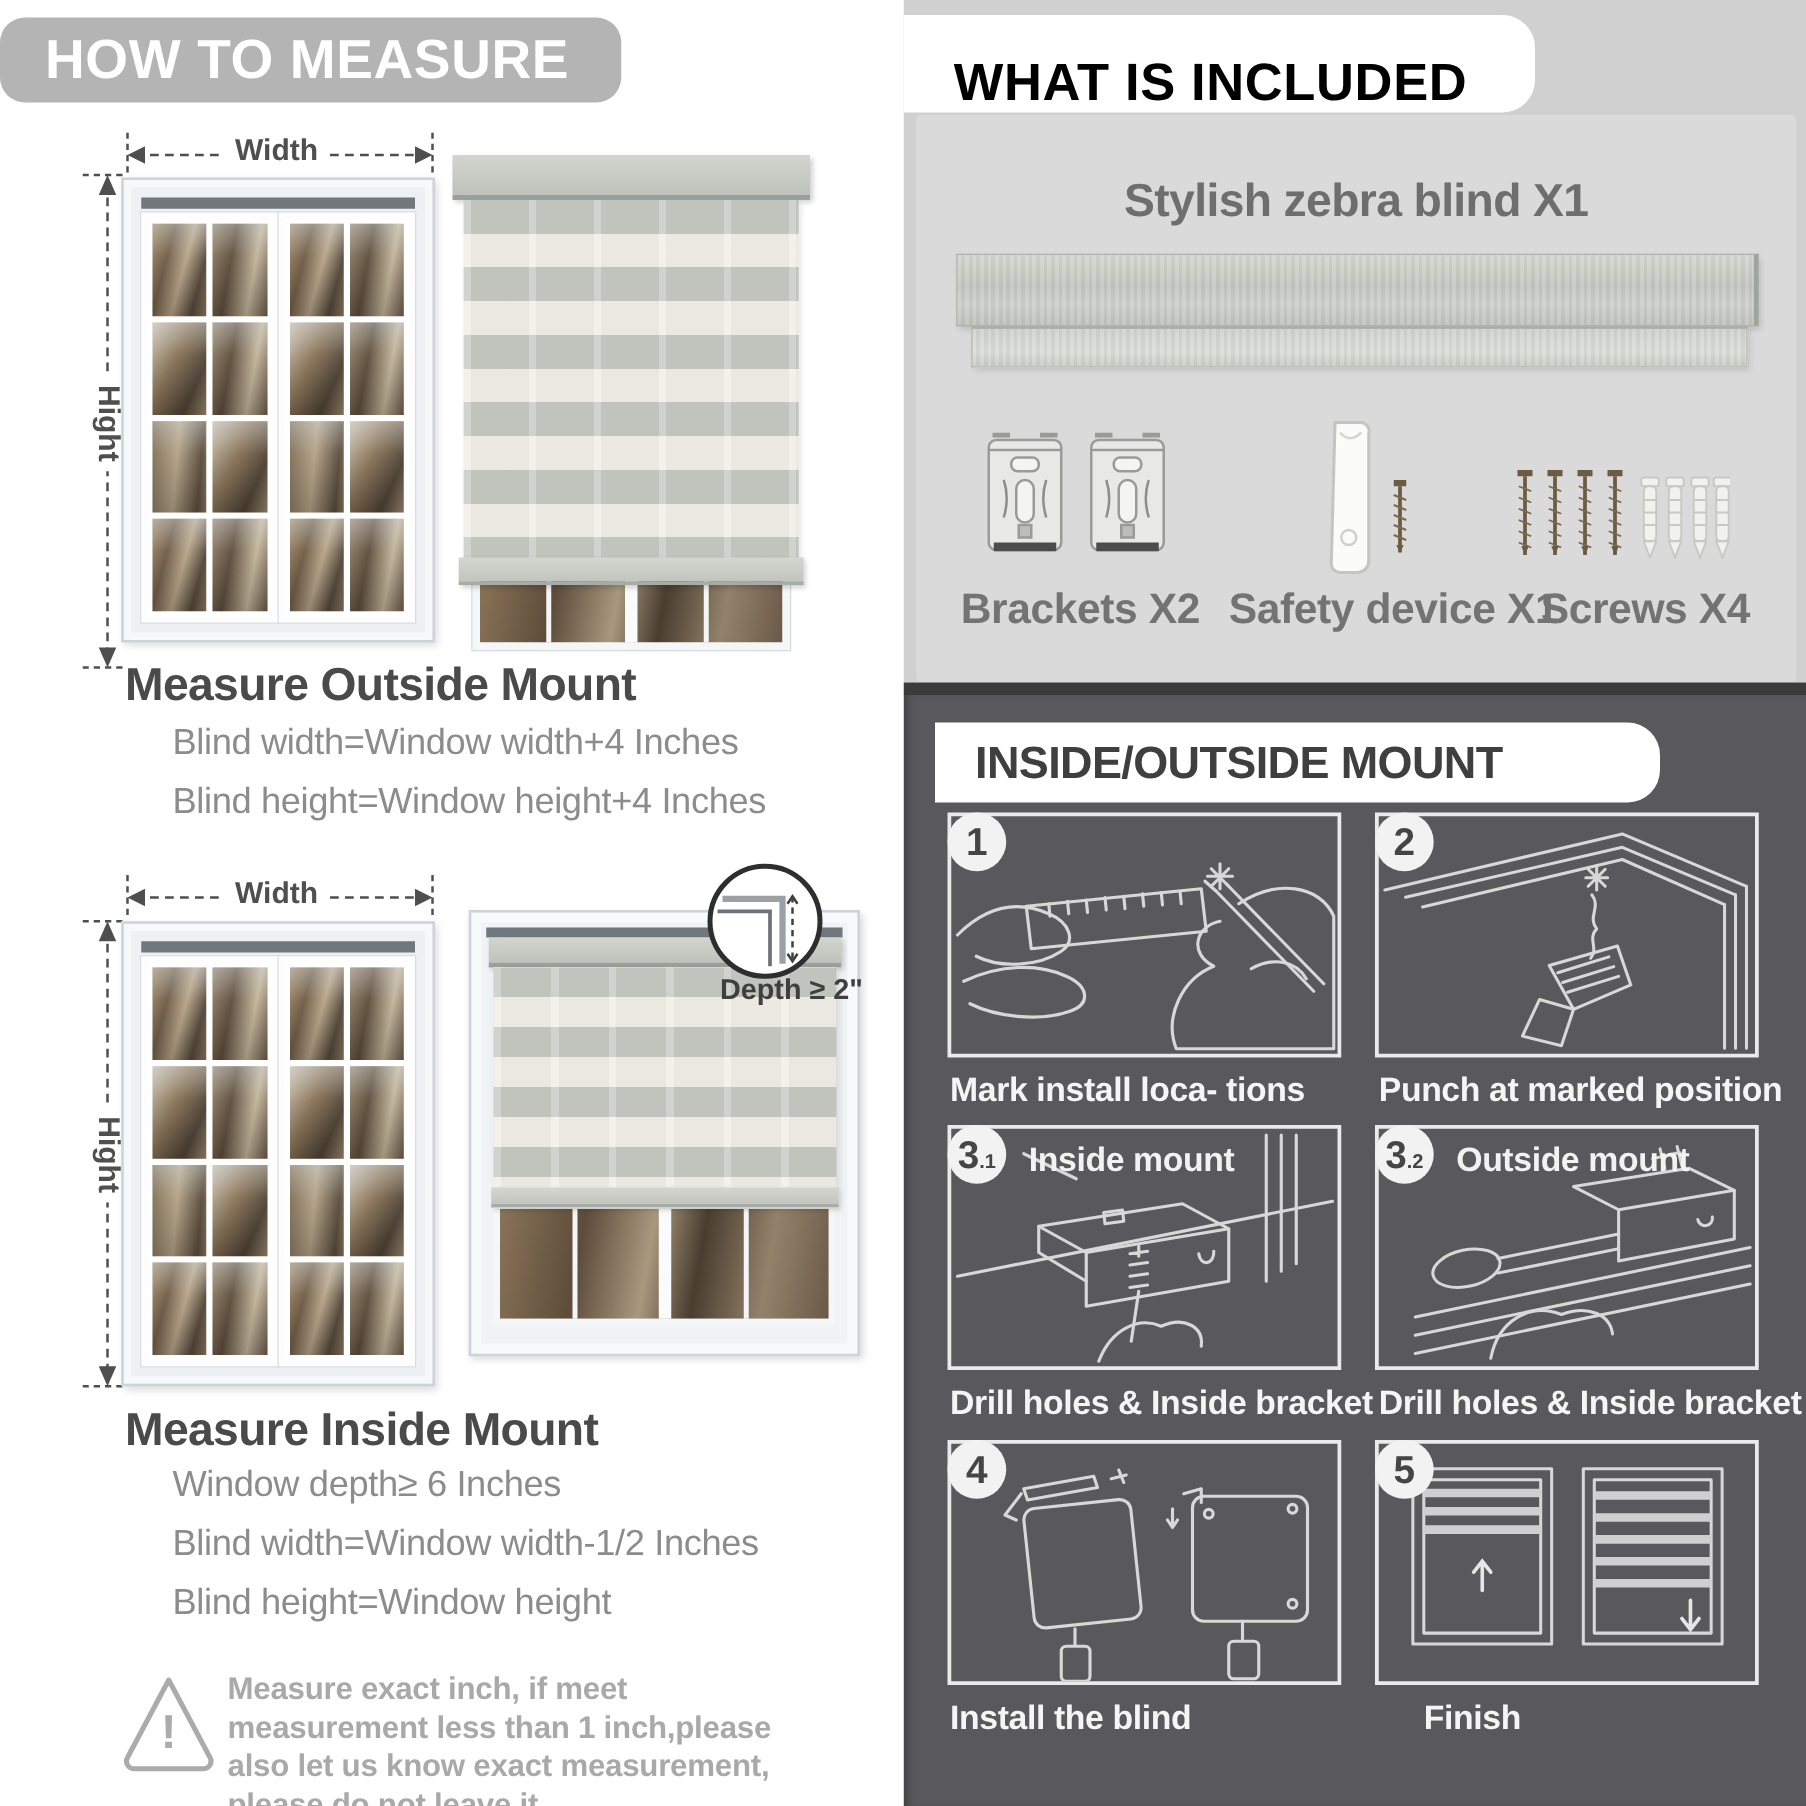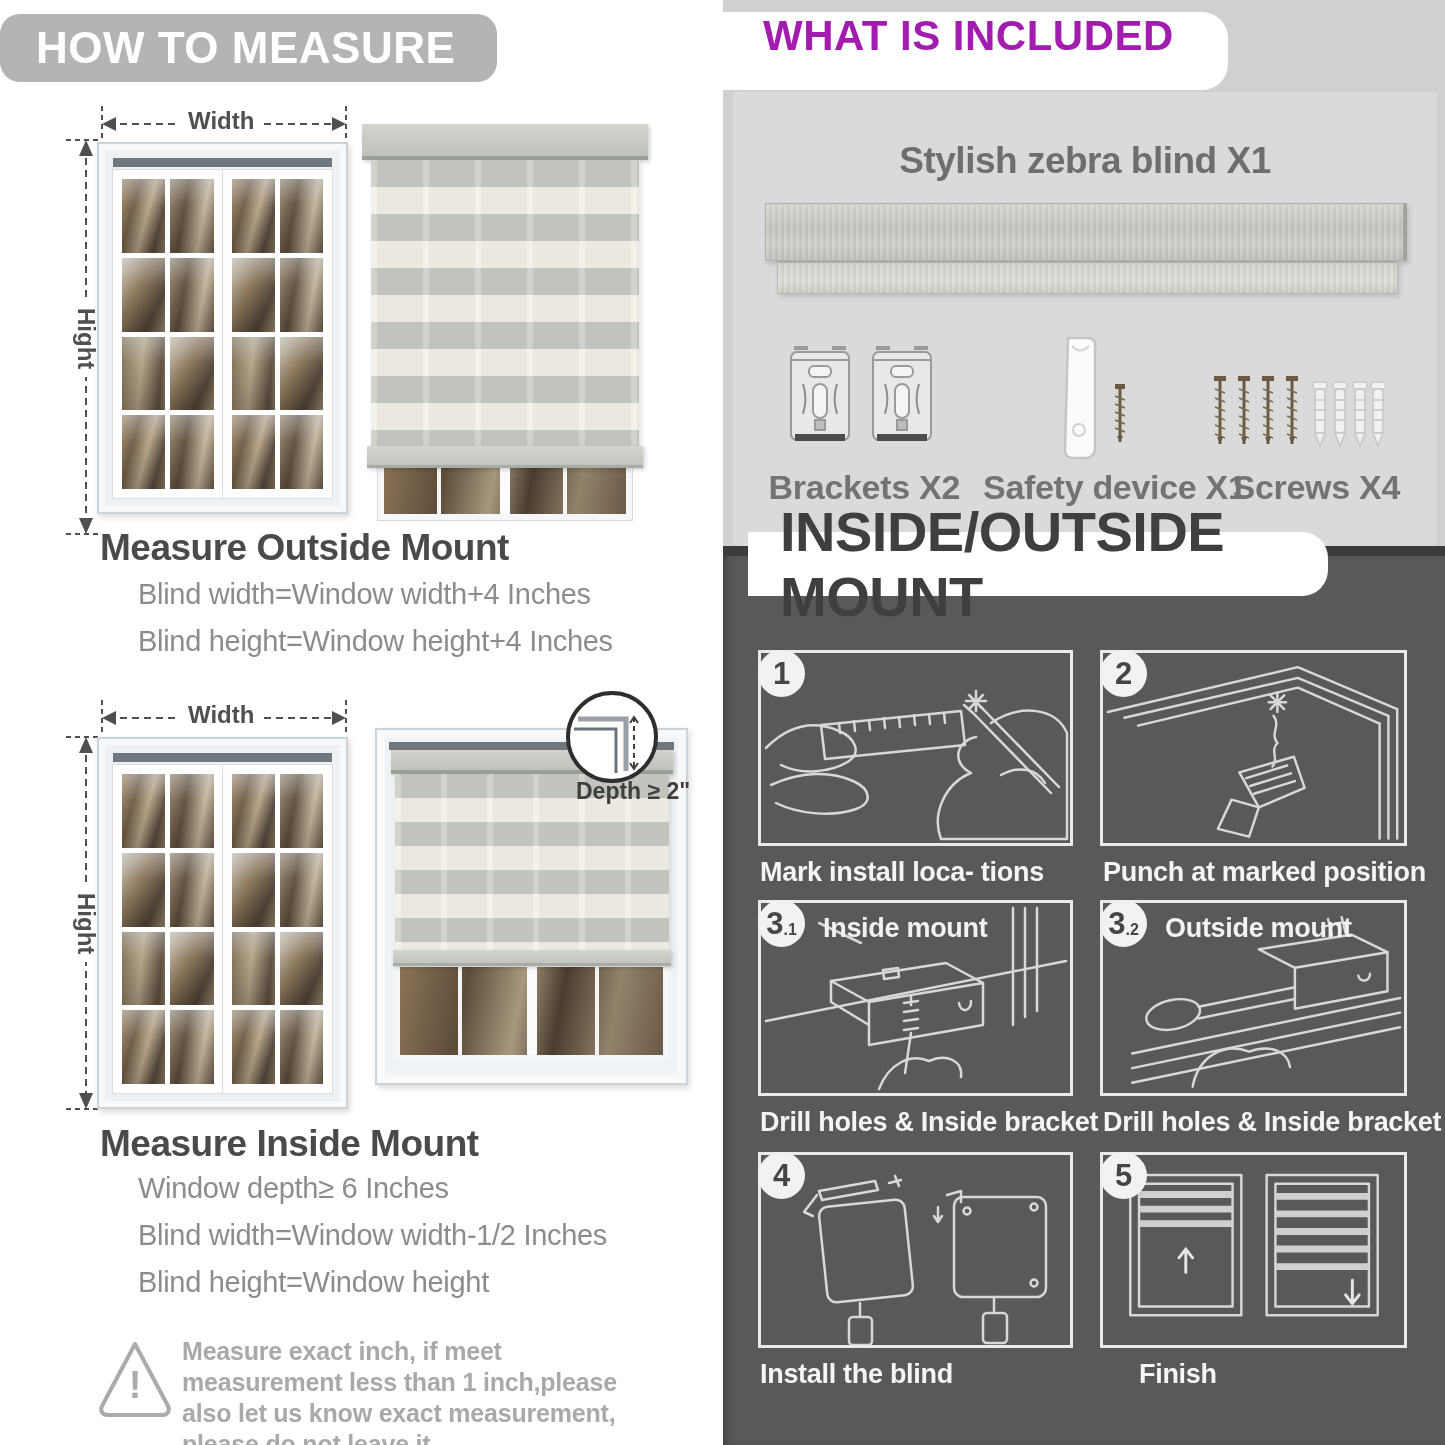--- a/index.html
+++ b/index.html
@@ -62,42 +62,42 @@
 
   .note-text { color:#a9a9a9; font-size:25px; font-weight:bold; line-height:31px; letter-spacing:-0.2px; }
 
   .depth-label { color:#3f3f3f; font-size:23px; font-weight:bold; white-space:nowrap; }
 
   
   .right-top { left:723px; top:0; width:722px; height:546px; background:#d0d0d0; }
   .right-top-inner { left:733px; top:92px; width:704px; height:454px; background:#dadada; border-radius:4px; }
   .included-header {
     left:723px; top:12px; width:505px; height:78px; background:#ffffff; border-radius:0 26px 26px 0;
-    display:flex; align-items:flex-start; padding-left:40px; color:#a21caf; font-size:42px; font-weight:bold; letter-spacing:0.5px;
+    display:flex; align-items:flex-end; padding-left:40px; color:#000000; font-size:42px; font-weight:bold; letter-spacing:0.5px;
   }
   .product-label { color:#6e6e6e; font-size:37px; font-weight:bold; text-align:center; letter-spacing:-0.5px; }
   .headrail-top {
     background:
       repeating-linear-gradient(90deg,rgba(255,255,255,0.10) 0 3px,rgba(0,0,0,0.03) 3px 6px),
       linear-gradient(180deg,#d3d6cf,#c3c6c0 45%,#cdd0ca 70%,#bfc2bc);
     border:1px solid #b0b3ad; border-right:4px solid #9fa59e; box-shadow:2px 3px 5px rgba(0,0,0,0.15);
   }
   .headrail-bottom {
     background:
       repeating-linear-gradient(90deg,rgba(255,255,255,0.10) 0 3px,rgba(0,0,0,0.03) 3px 6px),
       linear-gradient(180deg,#cfd2cb,#dbded7 60%,#c9ccc5);
     border:1px solid #b6b9b3; border-top:2px solid #a8aea7; box-shadow:2px 3px 5px rgba(0,0,0,0.12);
   }
   .part-label { color:#737373; font-size:34px; font-weight:bold; text-align:right; letter-spacing:-0.3px; white-space:nowrap; }
 
   .dark-strip { left:723px; top:546px; width:722px; height:10px; background:#3b3b3b; }
   .dark-section { left:723px; top:556px; width:722px; height:889px; background:#59595b; box-shadow:inset 6px 0 8px -4px rgba(0,0,0,0.35); }
   .mount-header {
-    left:748px; top:532px; width:580px; height:64px; background:#ffffff; border-radius:0 26px 26px 0;
-    display:flex; align-items:center; padding-left:32px; color:#3f3f3f; font-size:56px; font-weight:bold; letter-spacing:-0.5px;
+    left:748px; top:578px; width:580px; height:64px; background:#ffffff; border-radius:0 26px 26px 0;
+    display:flex; align-items:center; padding-left:32px; color:#3f3f3f; font-size:36px; font-weight:bold; letter-spacing:-0.5px;
   }
   .step-panel { border:3px solid #eaeaea; }
   .step-badge {
     position:absolute; top:-3px; left:-3px; width:47px; height:47px; background:#f2f2f2; border-radius:50%;
     display:flex; align-items:center; justify-content:center; color:#454545; font-weight:bold;
   }
   .step-badge .big { font-size:31px; line-height:1; }
   .step-badge .sub { font-size:16px; line-height:1; align-self:flex-end; margin-bottom:9px; }
   .step-inner-label { position:absolute; top:10px; left:62px; color:#f2f2f2; font-size:27px; font-weight:bold; letter-spacing:-0.3px; }
   .step-caption { color:#f5f5f5; font-size:27px; font-weight:bold; letter-spacing:-0.3px; white-space:nowrap; }

